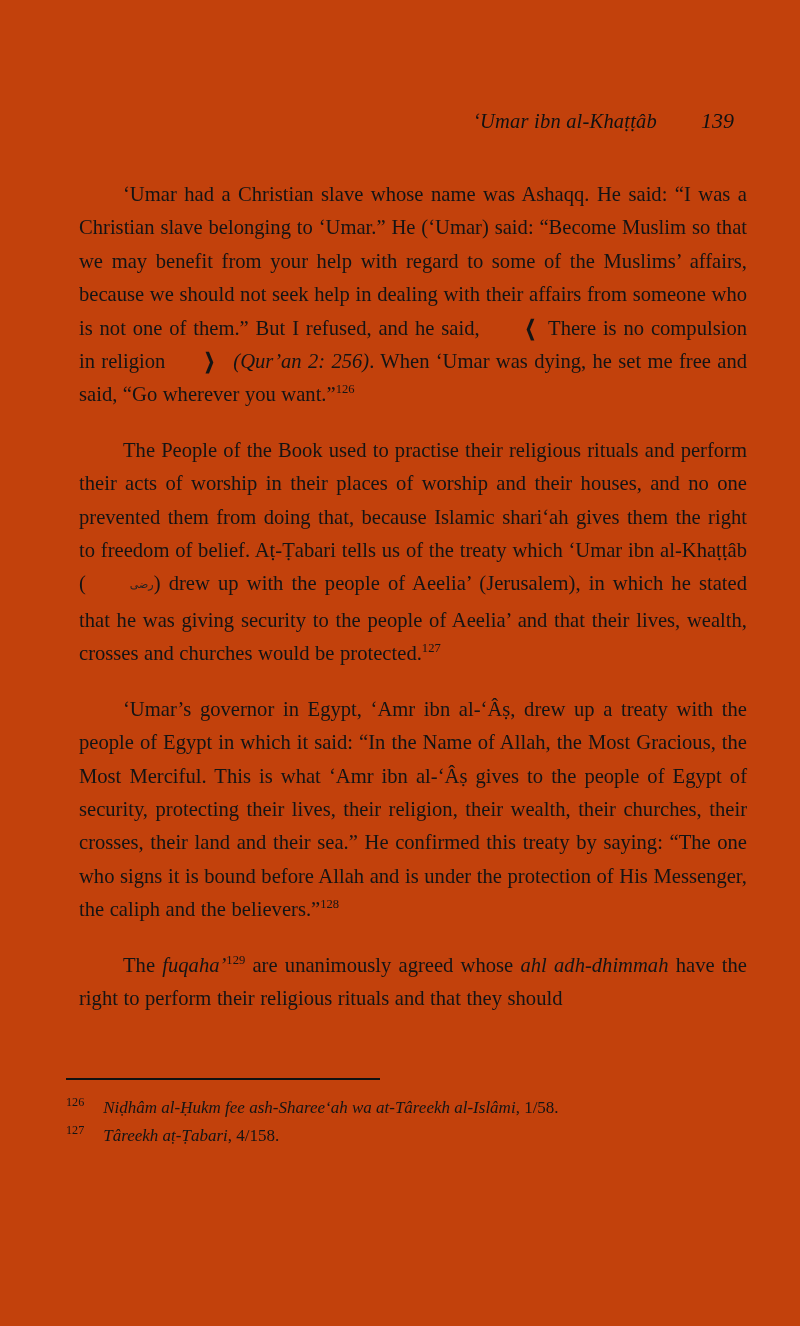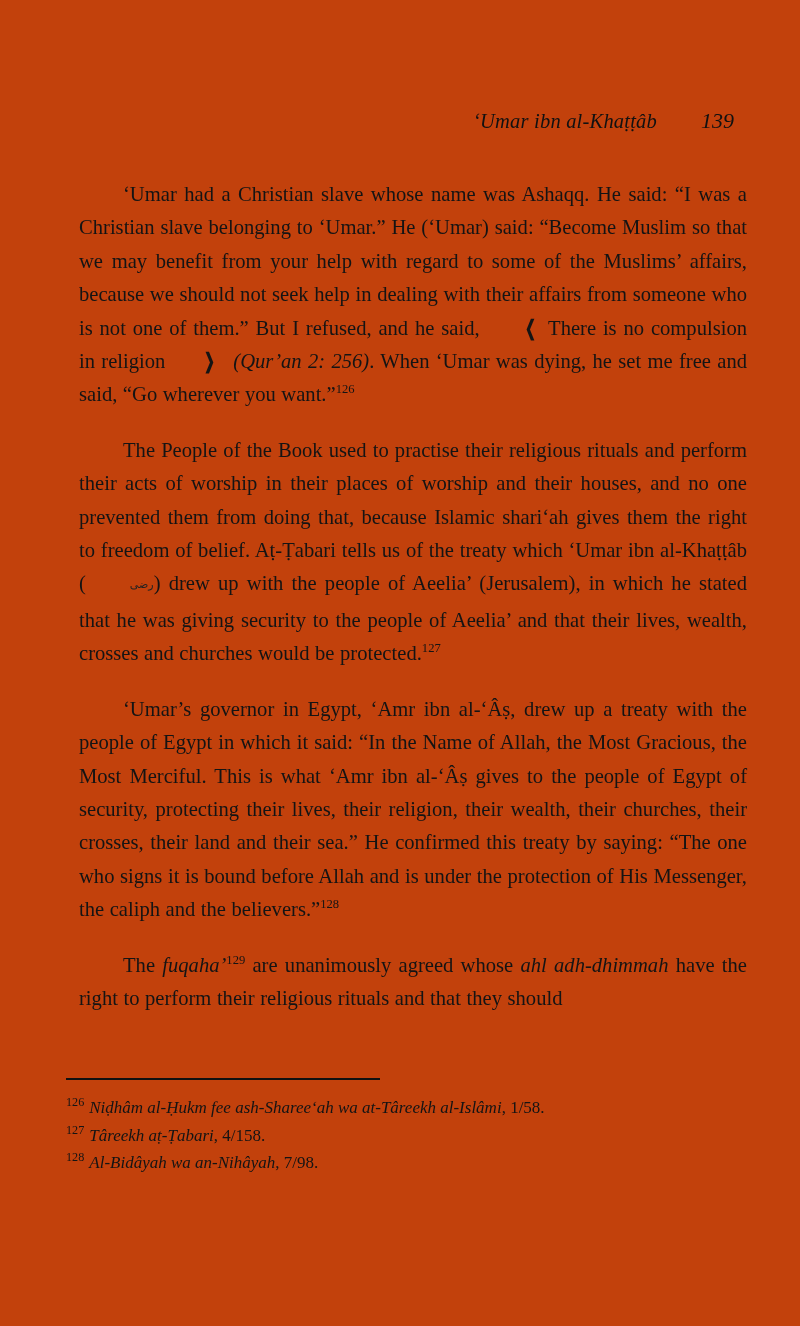--- a/index.html
+++ b/index.html
@@ -107,21 +107,21 @@
     line-height: 27.5px;
     color: #141414;
     white-space: nowrap;
   }
   .fn .fn-num {
     font-size: 12.2px;
     vertical-align: super;
     line-height: 0;
     margin-right: 5px;
   }
-  .fn .fn-text { font-style: italic; }
+  .fn .fn-text { font-style: italic; margin-left: 14px; }
   .fn .fn-roman { font-style: normal; }
 
   
   .watermark {
     position: absolute;
     left: 0;
     top: 620px;
     width: 800px;
     height: 64px;
     display: flex;
@@ -155,17 +155,16 @@
       <p class="para"><span>The People of the Book used to practise their religious rituals and perform their acts of worship in their places of worship and their houses, and no one prevented them from doing that, because Islamic shari‘ah gives them the right to freedom of belief. Aṭ-Ṭabari tells us of the treaty which ‘Umar ibn al-Khaṭṭâb (</span><span class="honorific">رضى</span><span>) drew up with the people of Aeelia’ (Jerusalem), in which he stated that he was giving security to the people of Aeelia’ and that their lives, wealth, crosses and churches would be protected.</span><sup class="fnref">127</sup></p>
       <p class="para"><span>‘Umar’s governor in Egypt, ‘Amr ibn al-‘Âṣ, drew up a treaty with the people of Egypt in which it said: “In the Name of Allah, the Most Gracious, the Most Merciful. This is what ‘Amr ibn al-‘Âṣ gives to the people of Egypt of security, protecting their lives, their religion, their wealth, their churches, their crosses, their land and their sea.” He confirmed this treaty by saying: “The one who signs it is bound before Allah and is under the protection of His Messenger, the caliph and the believers.”</span><sup class="fnref">128</sup></p>
       <p class="para"><span>The </span><em class="ital">fuqaha’</em><sup class="fnref">129</sup><span> are unanimously agreed whose </span><em class="ital">ahl adh-dhimmah</em><span> have the right to perform their religious rituals and that they should</span></p>
     </div>
 
   <div class="fn-rule"></div>
 
   <div class="footnotes" id="footnotes">
       <div class="fn"><span class="fn-num">126</span><span class="fn-text">Niḍhâm al-Ḥukm fee ash-Sharee‘ah wa at-Târeekh al-Islâmi</span><span class="fn-roman">, 1/58.</span></div>
       <div class="fn"><span class="fn-num">127</span><span class="fn-text">Târeekh aṭ-Ṭabari</span><span class="fn-roman">, 4/158.</span></div>
-      <div class="fn"><span class="fn-num">128</span><span class="fn-text">Al-Bidâyah wa an-Nihâyah</span><span class="fn-roman">, 7/98.</span></div>
     </div>
 
 
 </div>
 
 </body></html>

